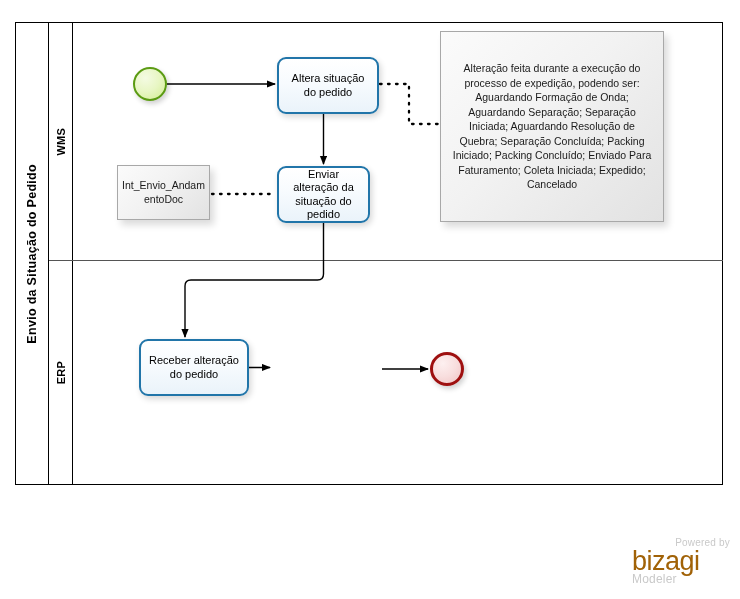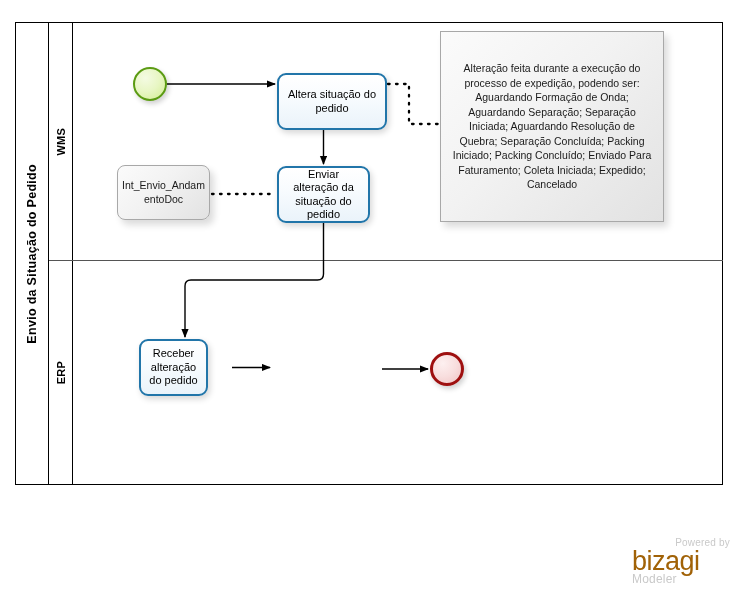--- a/index.html
+++ b/index.html
@@ -133,23 +133,23 @@
     box-shadow: 2px 3px 6px rgba(0,0,0,0.16);
     display: flex;
     align-items: center;
     justify-content: center;
     text-align: center;
     color: #000000;
     font-size: 11px;
     line-height: 13.5px;
     padding: 2px 5px;
   }
-  #task-altera     { left: 277px; top: 73px;  width: 110px;  height: 57px; }
+  #task-altera     { left: 277px; top: 57px;  width: 102px;  height: 57px; }
   #task-enviar     { left: 277px; top: 166px; width: 93px;  height: 57px; }
-  #task-receber    { left: 139px; top: 339px; width: 69px;  height: 57px; }
+  #task-receber    { left: 139px; top: 339px; width: 110px;  height: 57px; }
   #task-alterar    { left: 272px; top: 339px; width: 110px; height: 57px; }
 
   
   .note {
     position: absolute;
     box-sizing: border-box;
     border: 1px solid #a8a8a8;
     background: linear-gradient(135deg, #fbfbfb 0%, #f2f2f2 45%, #e2e2e2 100%);
     box-shadow: 4px 5px 7px rgba(0,0,0,0.14);
     text-align: center;
@@ -161,21 +161,20 @@
   }
   #note-big {
     left: 440px; top: 31px; width: 224px; height: 191px;
     font-size: 10.5px;
     line-height: 14.5px;
   }
   #note-doc {
     left: 117px; top: 165px; width: 93px; height: 55px;
     font-size: 10.5px;
     line-height: 13.5px;
-    border-radius: 8px;
   }
 
   
   #watermark {
     position: absolute;
     left: 632px;
     top: 538px;
     width: 100px;
     height: 52px;
     text-align: right;

